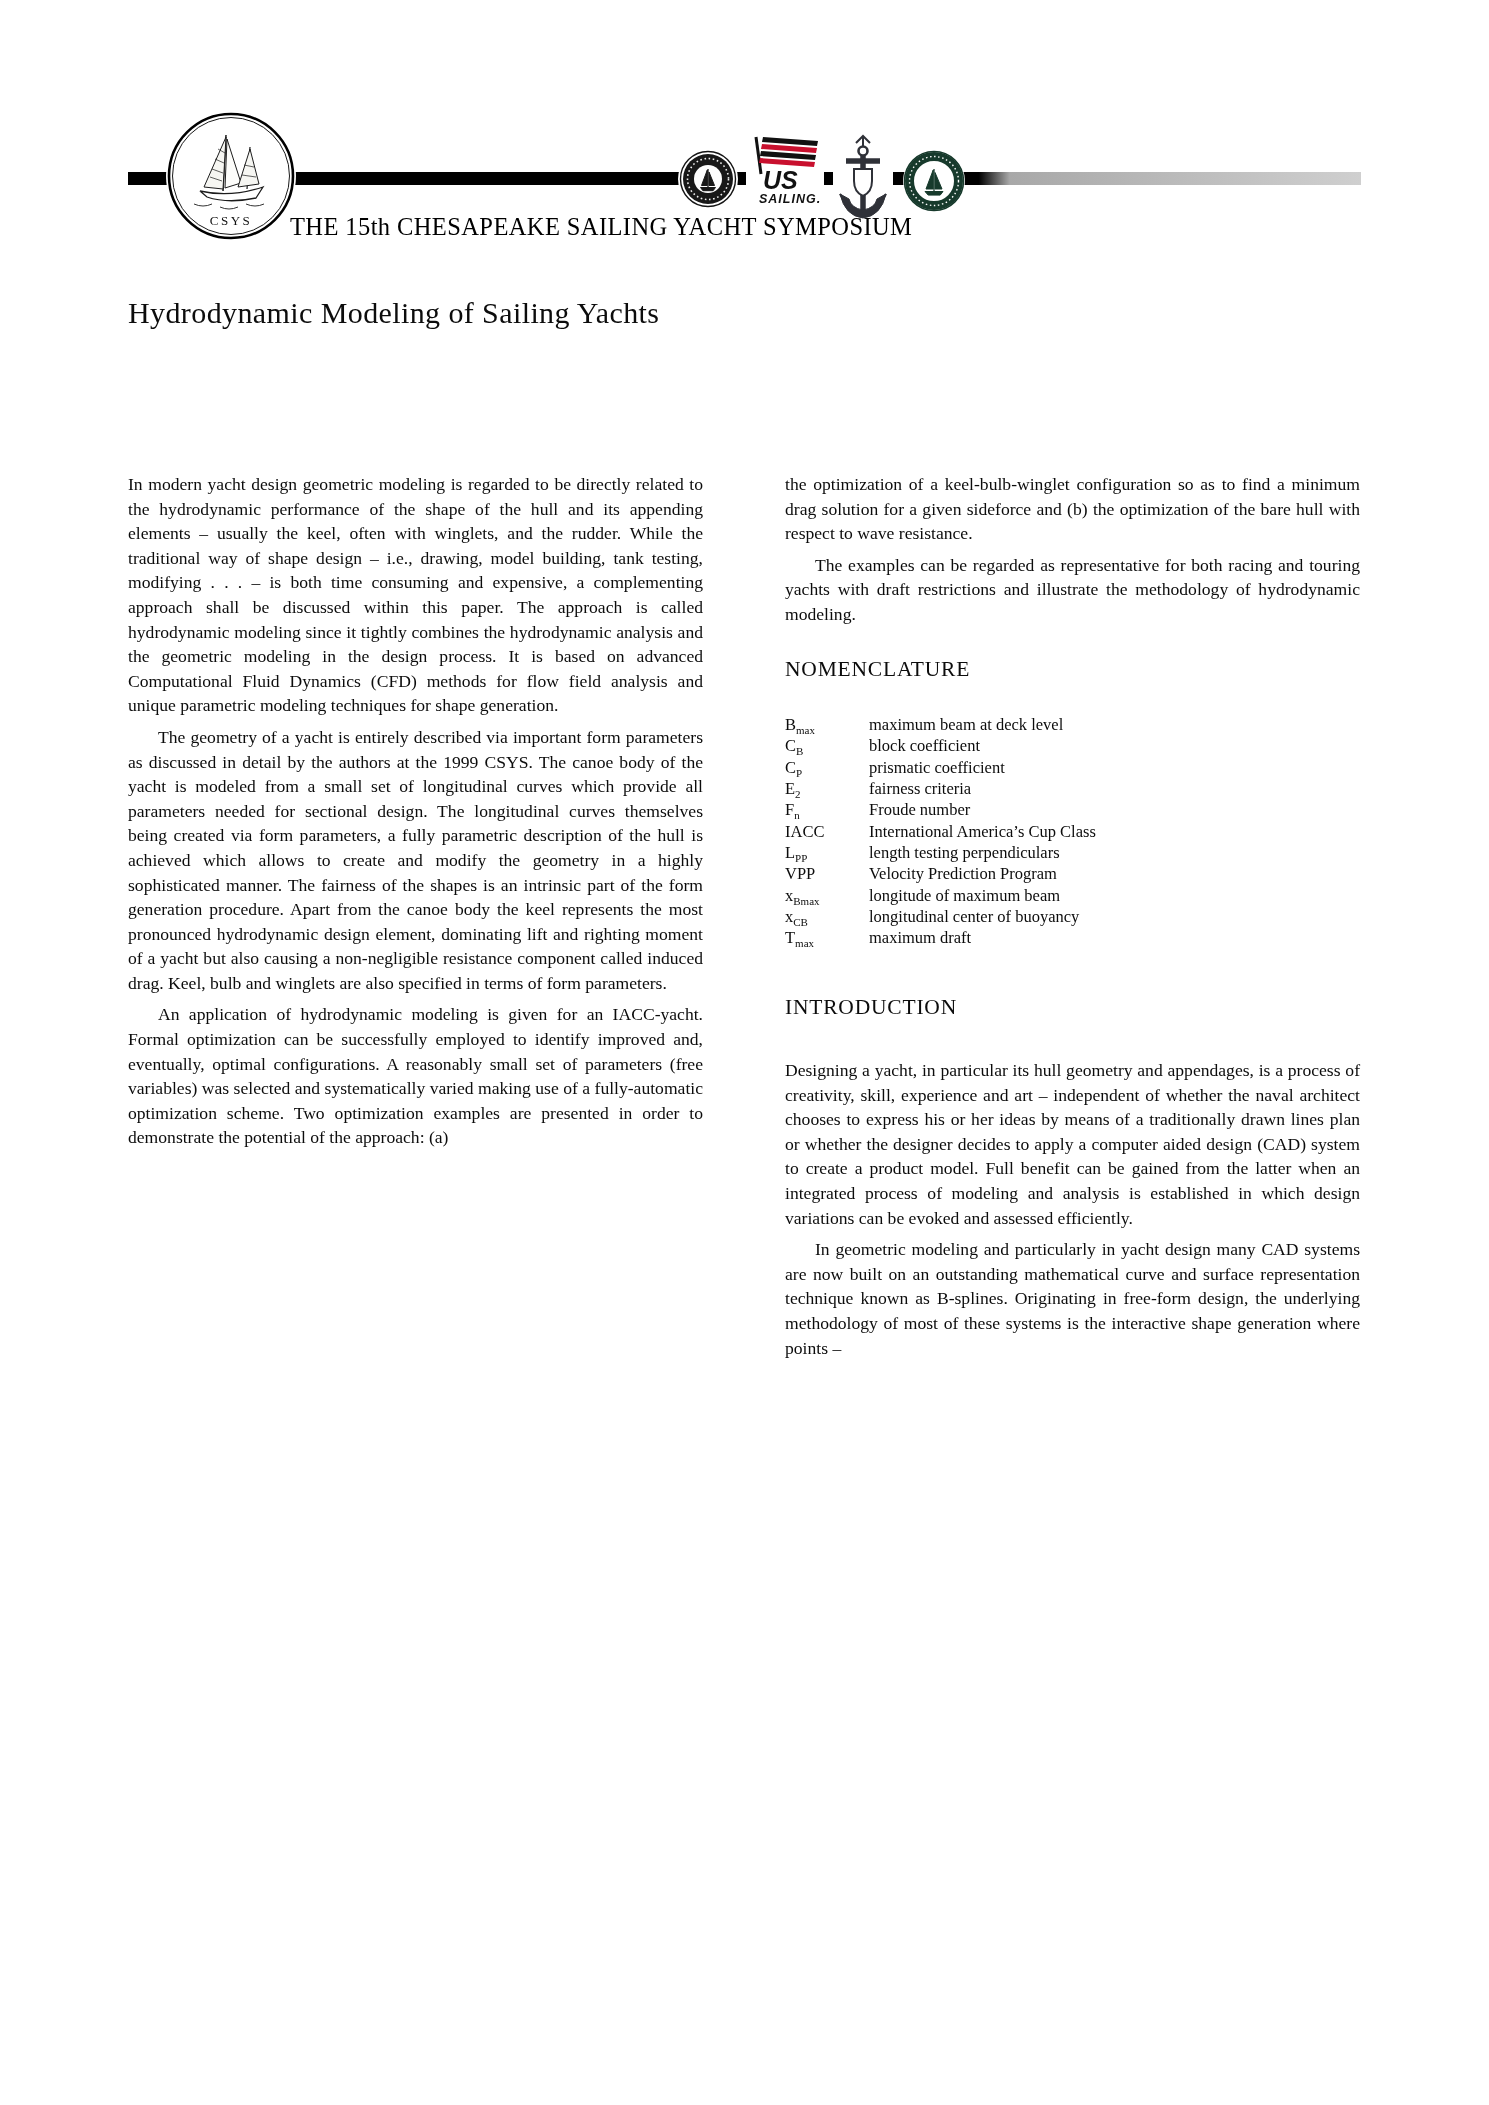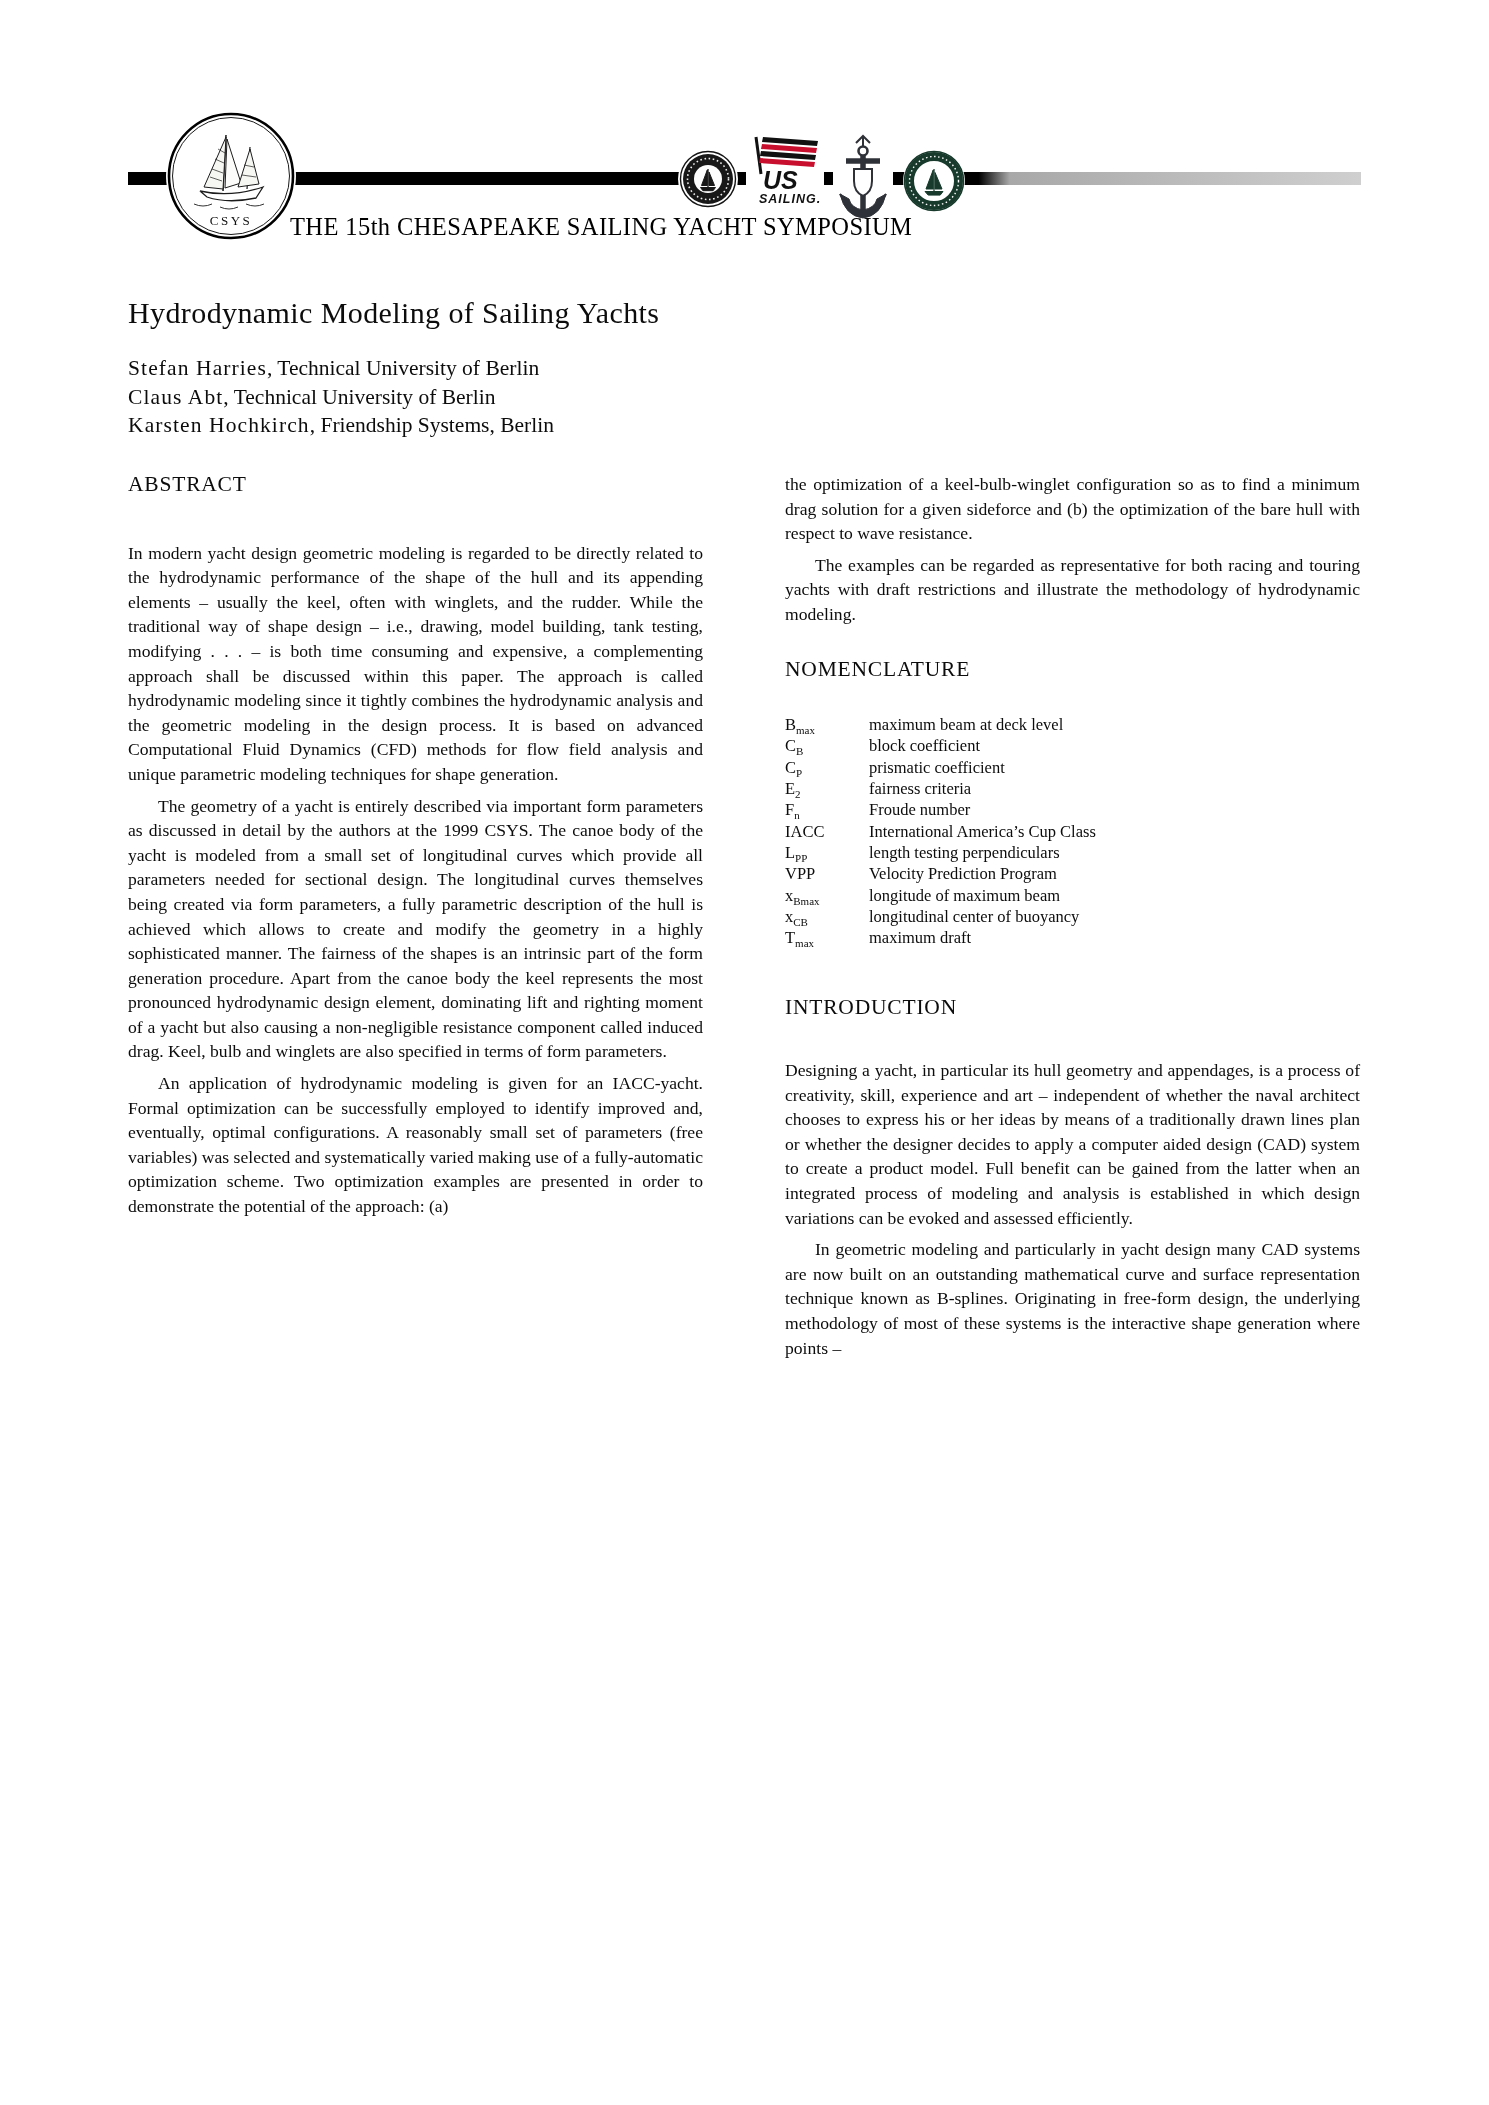--- a/index.html
+++ b/index.html
@@ -149,30 +149,24 @@
         <path d="M32 22.5 L39 39 L32 39 Z"></path>
         <path d="M22 41.5 h18 l-2.8 3.6 h-12 Z"></path>
       </g>
     </svg>
   </div>
 
   <div class="symposium-title">THE 15th CHESAPEAKE SAILING YACHT SYMPOSIUM</div>
 
   <h1 class="paper-title">Hydrodynamic Modeling of Sailing Yachts</h1>
 
-  <div class="authors">
-    <div class="author-line"><span class="author-name">Stefan Harries</span><span>, Technical University of Berlin</span></div>
-    <div class="author-line"><span class="author-name">Claus Abt</span><span>, Technical University of Berlin</span></div>
-    <div class="author-line"><span class="author-name">Karsten Hochkirch</span><span>, Friendship Systems, Berlin</span></div>
-  </div>
 
   <div class="columns">
 
     <section class="col">
-      <h2 class="section-heading abstract-head">ABSTRACT</h2>
       <p class="para">In modern yacht design geometric modeling is regarded to be directly related to the hydrodynamic performance of the shape of the hull and its appending elements – usually the keel, often with winglets, and the rudder. While the traditional way of shape design – i.e., drawing, model building, tank testing, modifying . . . – is both time consuming and expensive, a complementing approach shall be discussed within this paper. The approach is called hydrodynamic modeling since it tightly combines the hydrodynamic analysis and the geometric modeling in the design process. It is based on advanced Computational Fluid Dynamics (CFD) methods for flow field analysis and unique parametric modeling techniques for shape generation.</p>
       <p class="para indent">The geometry of a yacht is entirely described via important form parameters as discussed in detail by the authors at the 1999 CSYS. The canoe body of the yacht is modeled from a small set of longitudinal curves which provide all parameters needed for sectional design. The longitudinal curves themselves being created via form parameters, a fully parametric description of the hull is achieved which allows to create and modify the geometry in a highly sophisticated manner. The fairness of the shapes is an intrinsic part of the form generation procedure. Apart from the canoe body the keel represents the most pronounced hydrodynamic design element, dominating lift and righting moment of a yacht but also causing a non-negligible resistance component called induced drag. Keel, bulb and winglets are also specified in terms of form parameters.</p>
       <p class="para indent">An application of hydrodynamic modeling is given for an IACC-yacht. Formal optimization can be successfully employed to identify improved and, eventually, optimal configurations. A reasonably small set of parameters (free variables) was selected and systematically varied making use of a fully-automatic optimization scheme. Two optimization examples are presented in order to demonstrate the potential of the approach: (a)</p>
     </section>
 
     <section class="col">
       <p class="para">the optimization of a keel-bulb-winglet configuration so as to find a minimum drag solution for a given sideforce and (b) the optimization of the bare hull with respect to wave resistance.</p>
       <p class="para indent">The examples can be regarded as representative for both racing and touring yachts with draft restrictions and illustrate the methodology of hydrodynamic modeling.</p>
 
       <h2 class="section-heading nom-head">NOMENCLATURE</h2>

